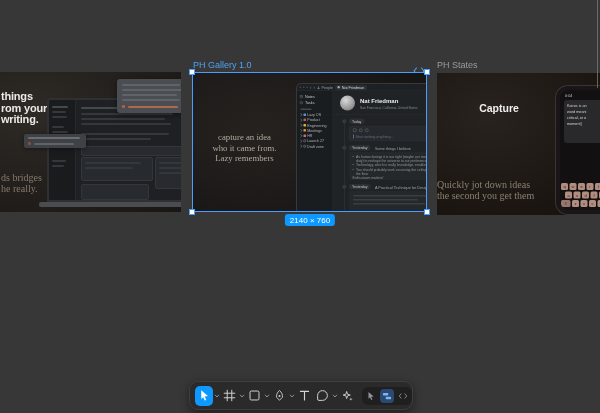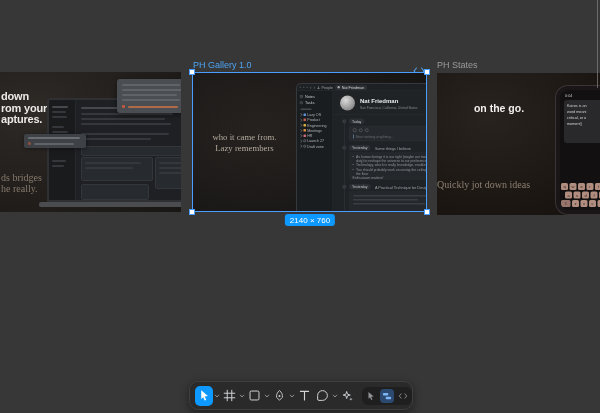--- a/index.html
+++ b/index.html
@@ -126,23 +126,23 @@
   .mode-btn{width:14px;height:14px;border-radius:4px;display:flex;align-items:center;justify-content:center;flex:none;}
   .mode-btn.active{background:#2c4a70;}
 </style>
 </head>
 <body>
 
 <div id="screen">
 
   <div id="frame-left">
     <div class="hero-left">
-      <div>down</div>
+      <div>things</div>
       <div>rom your</div>
-      <div>aptures.</div>
+      <div>writing.</div>
     </div>
     <div class="cap-left serif">
       <div>ds bridges</div>
       <div>he really.</div>
     </div>
 
     <div id="laptop">
       <div id="laptop-screen">
         <div id="laptop-display">
 
@@ -195,20 +195,21 @@
 
   <div id="mid-label">PH Gallery 1.0</div>
   <div id="mid-code-icon">
     <svg width="12" height="8" viewBox="0 0 12 8">
         <path d="M3.5 1 L1 4 L3.5 7 M8.5 1 L11 4 L8.5 7" stroke="#4da3f2" stroke-width="1.1" fill="none" stroke-linecap="round" stroke-linejoin="round"></path>
       </svg>
   </div>
 
   <div id="frame-mid">
     <div class="cap-mid serif">
+      <div>capture an idea</div>
       <div>who it came from.</div>
       <div>Lazy remembers</div>
     </div>
 
     <div id="app-win">
       <div class="s2">
         <div class="topbar">
           <span class="tdot"></span>
           <span class="tdot"></span>
           <span class="tdot"></span>
@@ -328,24 +329,25 @@
   <div id="selection"></div>
   <div class="handle" style="left:189px;top:69px;"></div>
   <div class="handle" style="left:424px;top:69px;"></div>
   <div class="handle" style="left:189px;top:209px;"></div>
   <div class="handle" style="left:424px;top:209px;"></div>
   <div id="size-badge">2140 × 760</div>
 
   <div id="right-label">PH States</div>
   <div id="frame-right">
     <div class="hero-right">
-      <div>on the go.</div>
+      <div>Capture</div>
     </div>
     <div class="cap-right serif">
       <div>Quickly jot down ideas</div>
+      <div>the second you get them</div>
     </div>
 
     <div id="phone">
       <div id="phone-screen">
         <div class="s2">
           <div class="ph-status" style="left:10px;">0:04</div>
 
           <div class="ph-note">
             <div class="ph-line">Kairos is an</div>
             <div class="ph-line">word meani</div>

